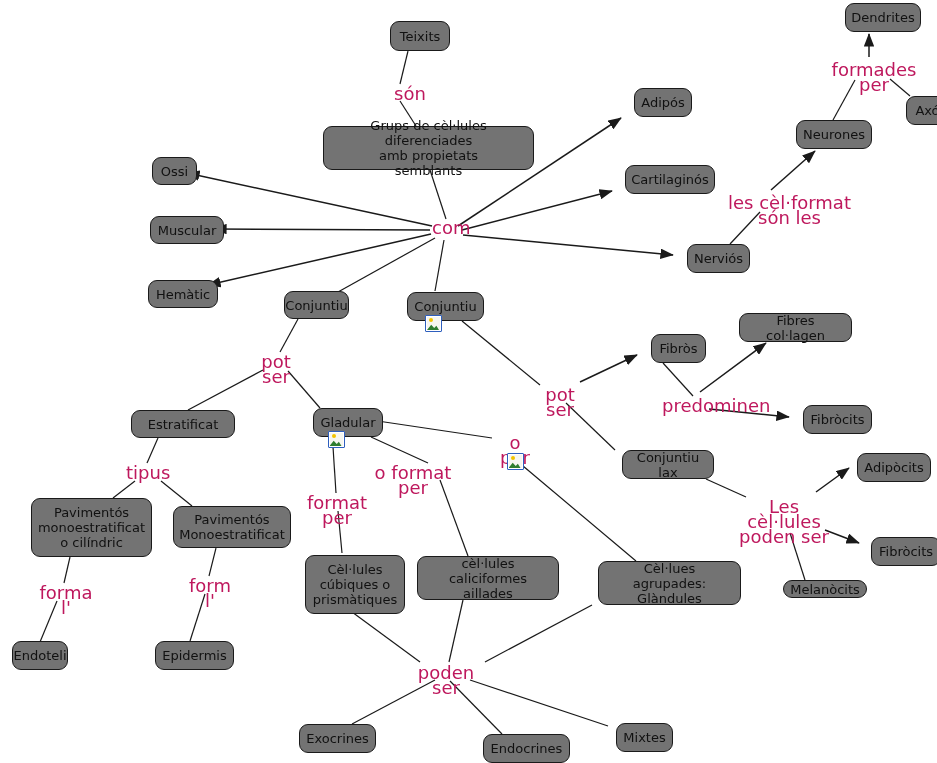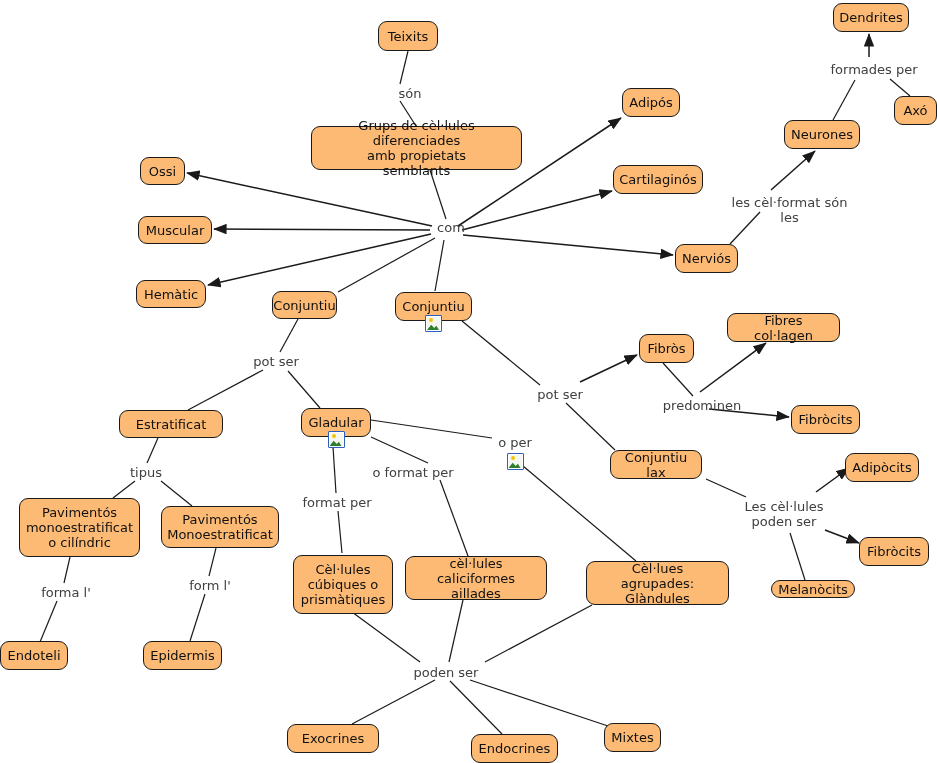--- a/index.html
+++ b/index.html
@@ -10,38 +10,39 @@
     font-family:"DejaVu Sans","Liberation Sans",sans-serif;
     overflow:hidden;
     position:relative;
   }
   #canvas{position:absolute;left:0;top:0;width:937px;height:763px;}
   #edges{position:absolute;left:0;top:0;width:937px;height:763px;pointer-events:none;}
 
   .node{
     position:absolute;
     box-sizing:border-box;
-    background:#fdba74;
+    background:#737373;
     border:1.4px solid #1a1a1a;
     border-radius:9px;
     color:#111111;
     font-size:13px;
     line-height:15px;
     text-align:center;
     display:flex;
     align-items:center;
     justify-content:center;
     padding:3px 20px;
     white-space:pre-line;
     z-index:3;
+    margin-left:12px;
   }
   .link-label{
     position:absolute;
-    color:#404040;
-    font-size:13px;
+    color:#be185d;
+    font-size:18px;
     line-height:15px;
     text-align:center;
     background:transparent;
     white-space:pre-line;
     z-index:4;
   }
   .img-badge{
     position:absolute;
     width:17px;height:17px;
     border:1.5px solid #2e5fbe;
@@ -145,37 +146,37 @@
       <div class="img-badge" style="left: 327.5px; top: 431px;">
         <span class="sky"></span>
         <span class="sun"></span>
         <span class="hill"></span>
       </div>
       <div class="node" style="left: 19px; top: 498px; width: 121px; height: 59px;"><span>Pavimentós
 monoestratificat
 o cilíndric</span></div>
       <div class="node" style="left: 161px; top: 506px; width: 118px; height: 42px;"><span>Pavimentós
 Monoestratificat</span></div>
-      <div class="node" style="left: 0px; top: 641px; width: 68px; height: 29px;"><span>Endoteli</span></div>
+      <div class="node" style="left: 0px; top: 641px; width: 56px; height: 29px;"><span>Endoteli</span></div>
       <div class="node" style="left: 143px; top: 641px; width: 79px; height: 29px;"><span>Epidermis</span></div>
       <div class="node" style="left: 293px; top: 555px; width: 100px; height: 59px;"><span>Cèl·lules
 cúbiques o
 prismàtiques</span></div>
       <div class="node" style="left: 405px; top: 556px; width: 142px; height: 44px;"><span>cèl·lules caliciformes
 aillades</span></div>
       <div class="node" style="left: 586px; top: 561px; width: 143px; height: 44px;"><span>Cèl·lues agrupades:
 Glàndules</span></div>
       <div class="node" style="left: 639px; top: 334px; width: 55px; height: 29px;"><span>Fibròs</span></div>
       <div class="node" style="left: 727px; top: 313px; width: 113px; height: 29px;"><span>Fibres col·lagen</span></div>
       <div class="node" style="left: 791px; top: 405px; width: 69px; height: 29px;"><span>Fibròcits</span></div>
       <div class="node" style="left: 610px; top: 450px; width: 92px; height: 29px; border-radius: 9px;"><span>Conjuntiu lax</span></div>
       <div class="node" style="left: 845px; top: 453px; width: 74px; height: 29px;"><span>Adipòcits</span></div>
       <div class="node" style="left: 859px; top: 537px; width: 70px; height: 29px;"><span>Fibròcits</span></div>
       <div class="node" style="left: 771px; top: 580px; width: 84px; height: 18px;"><span>Melanòcits</span></div>
-      <div class="node" style="left: 287px; top: 724px; width: 92px; height: 29px;"><span>Exocrines</span></div>
+      <div class="node" style="left: 287px; top: 724px; width: 77px; height: 29px;"><span>Exocrines</span></div>
       <div class="node" style="left: 471px; top: 734px; width: 87px; height: 29px;"><span>Endocrines</span></div>
       <div class="node" style="left: 604px; top: 723px; width: 57px; height: 29px;"><span>Mixtes</span></div>
       <div class="link-label" style="left: 390px; top: 86px; width: 40px;">són</div>
       <div class="link-label" style="left: 432px; top: 220px; width: 38px;">com</div>
       <div class="link-label" style="left: 829px; top: 62px; width: 90px;">formades per</div>
       <div class="link-label" style="left: 727px; top: 195px; width: 125px;">les cèl·format són les</div>
       <div class="link-label" style="left: 250px; top: 354px; width: 52px;">pot ser</div>
       <div class="link-label" style="left: 534px; top: 387px; width: 52px;">pot ser</div>
       <div class="link-label" style="left: 662px; top: 398px; width: 80px;">predominen</div>
       <div class="link-label" style="left: 739px; top: 499px; width: 90px;">Les cèl·lules

